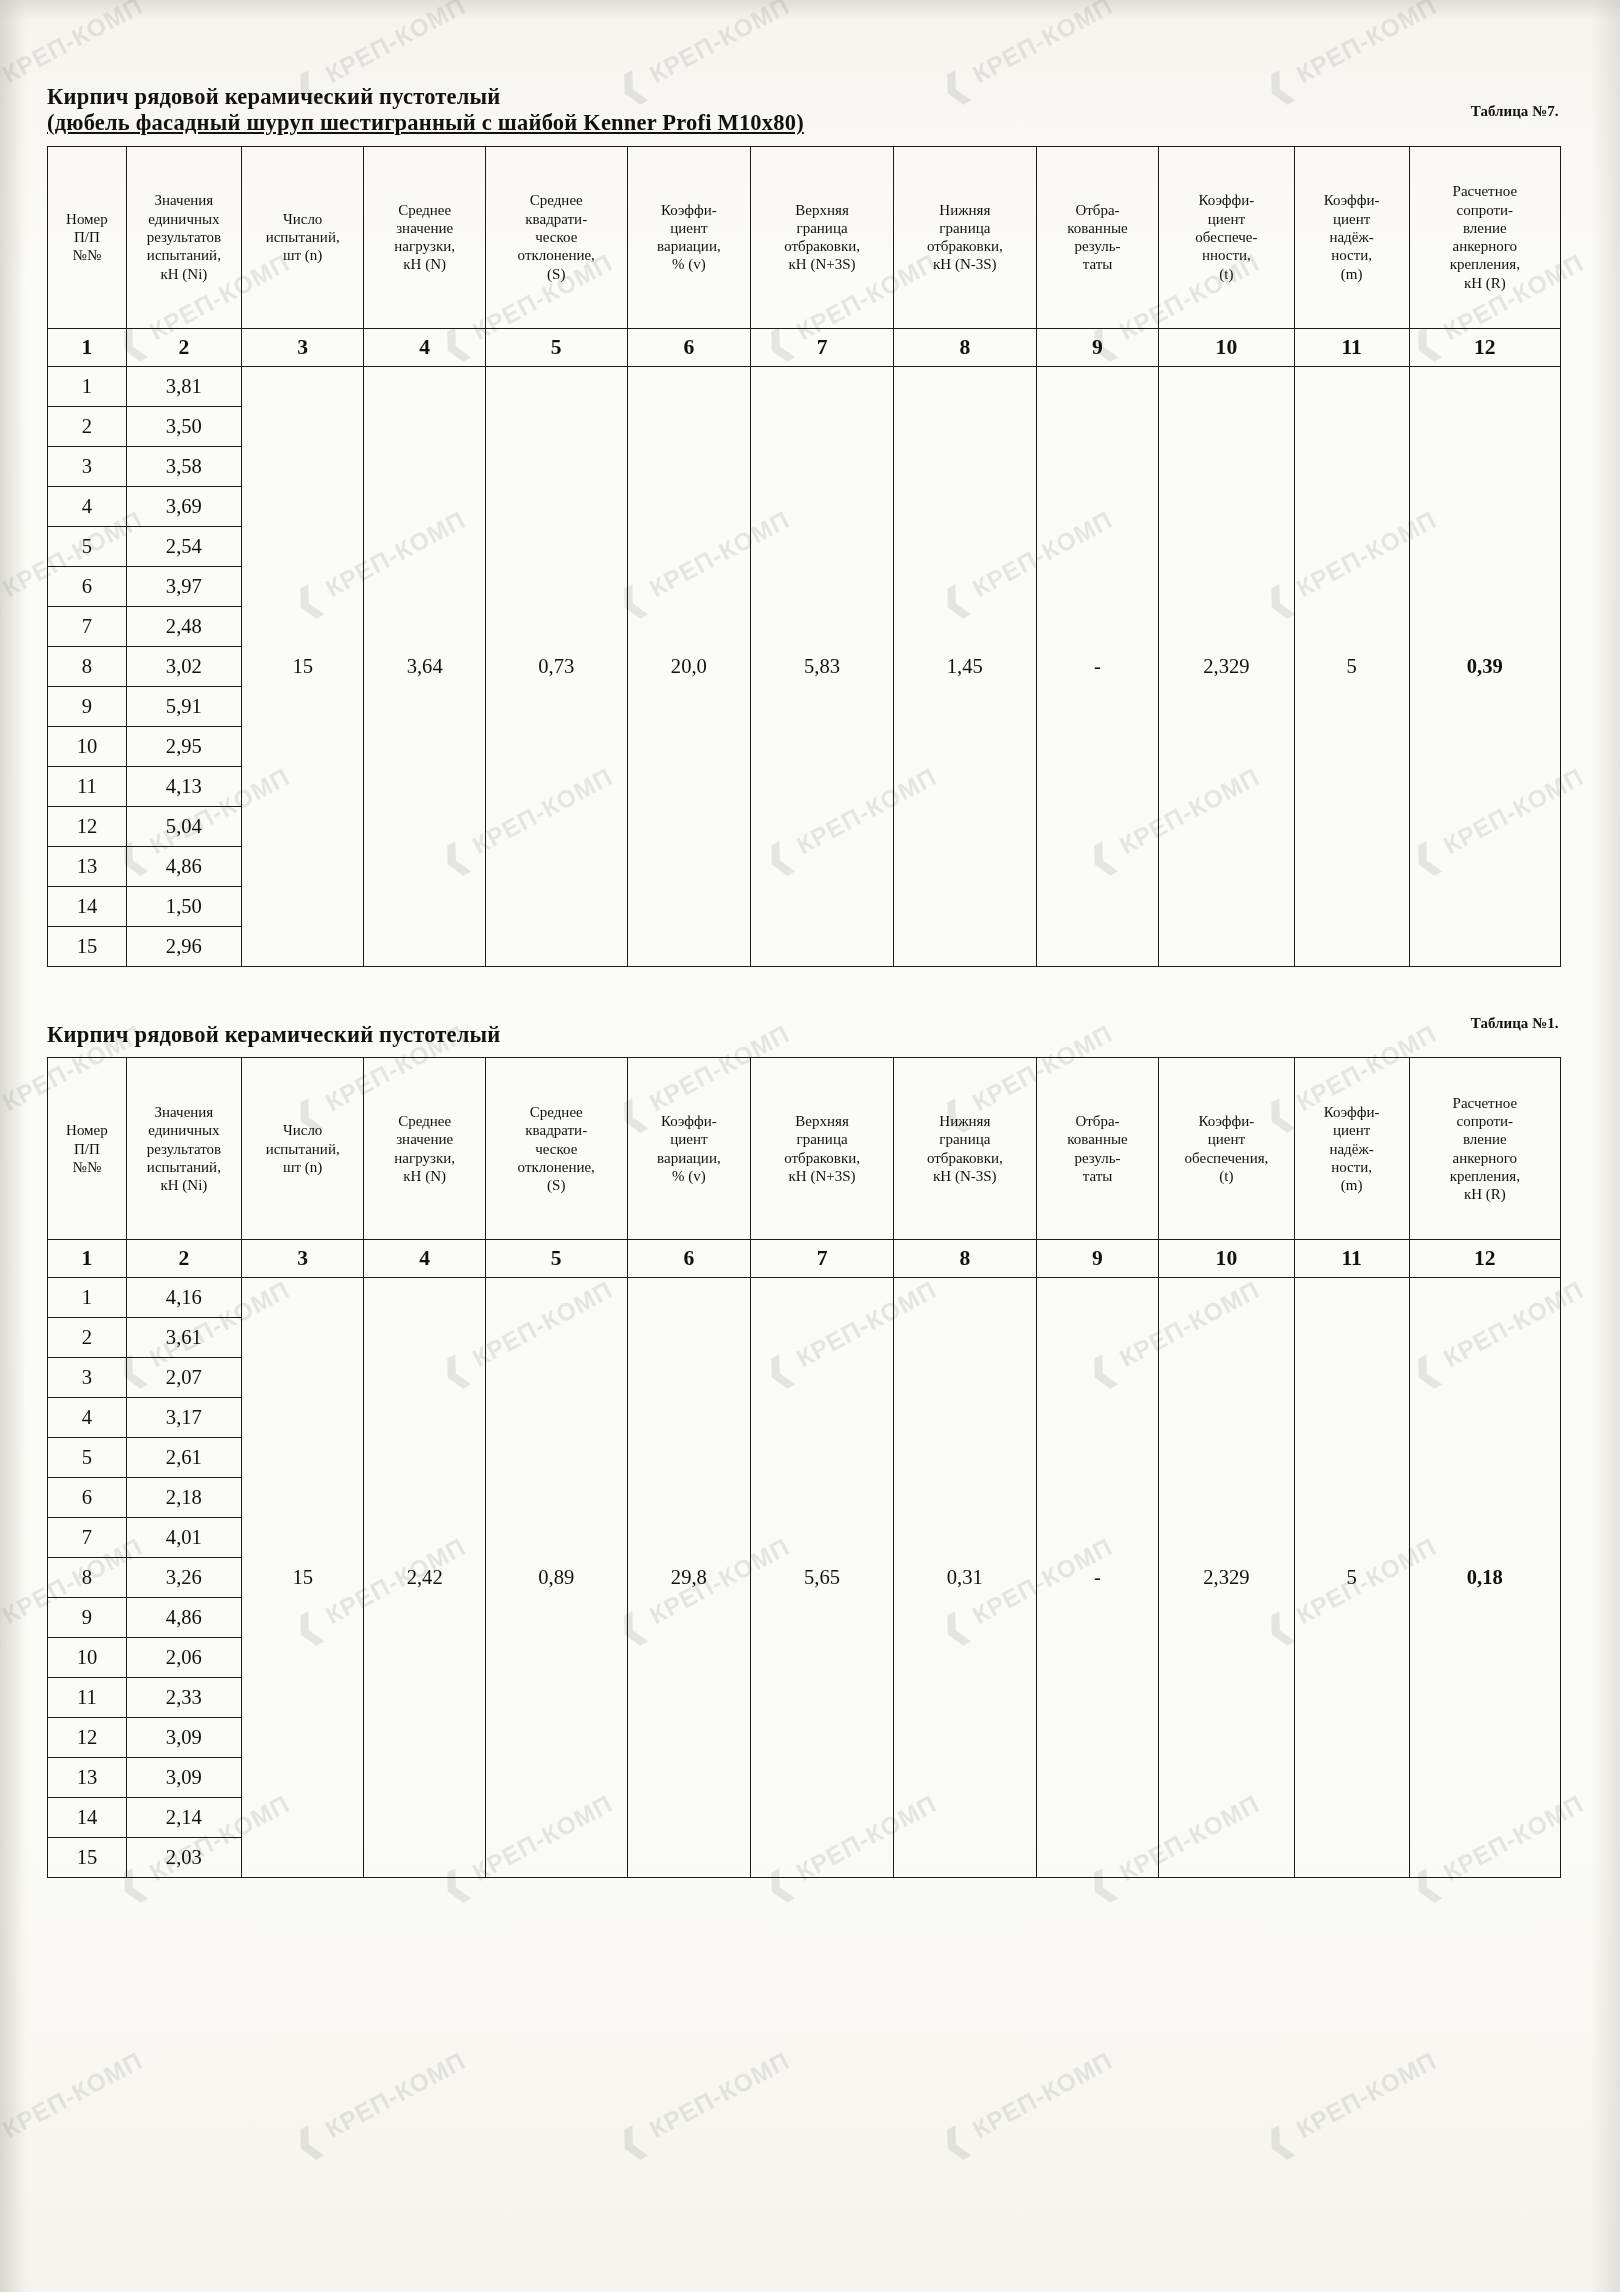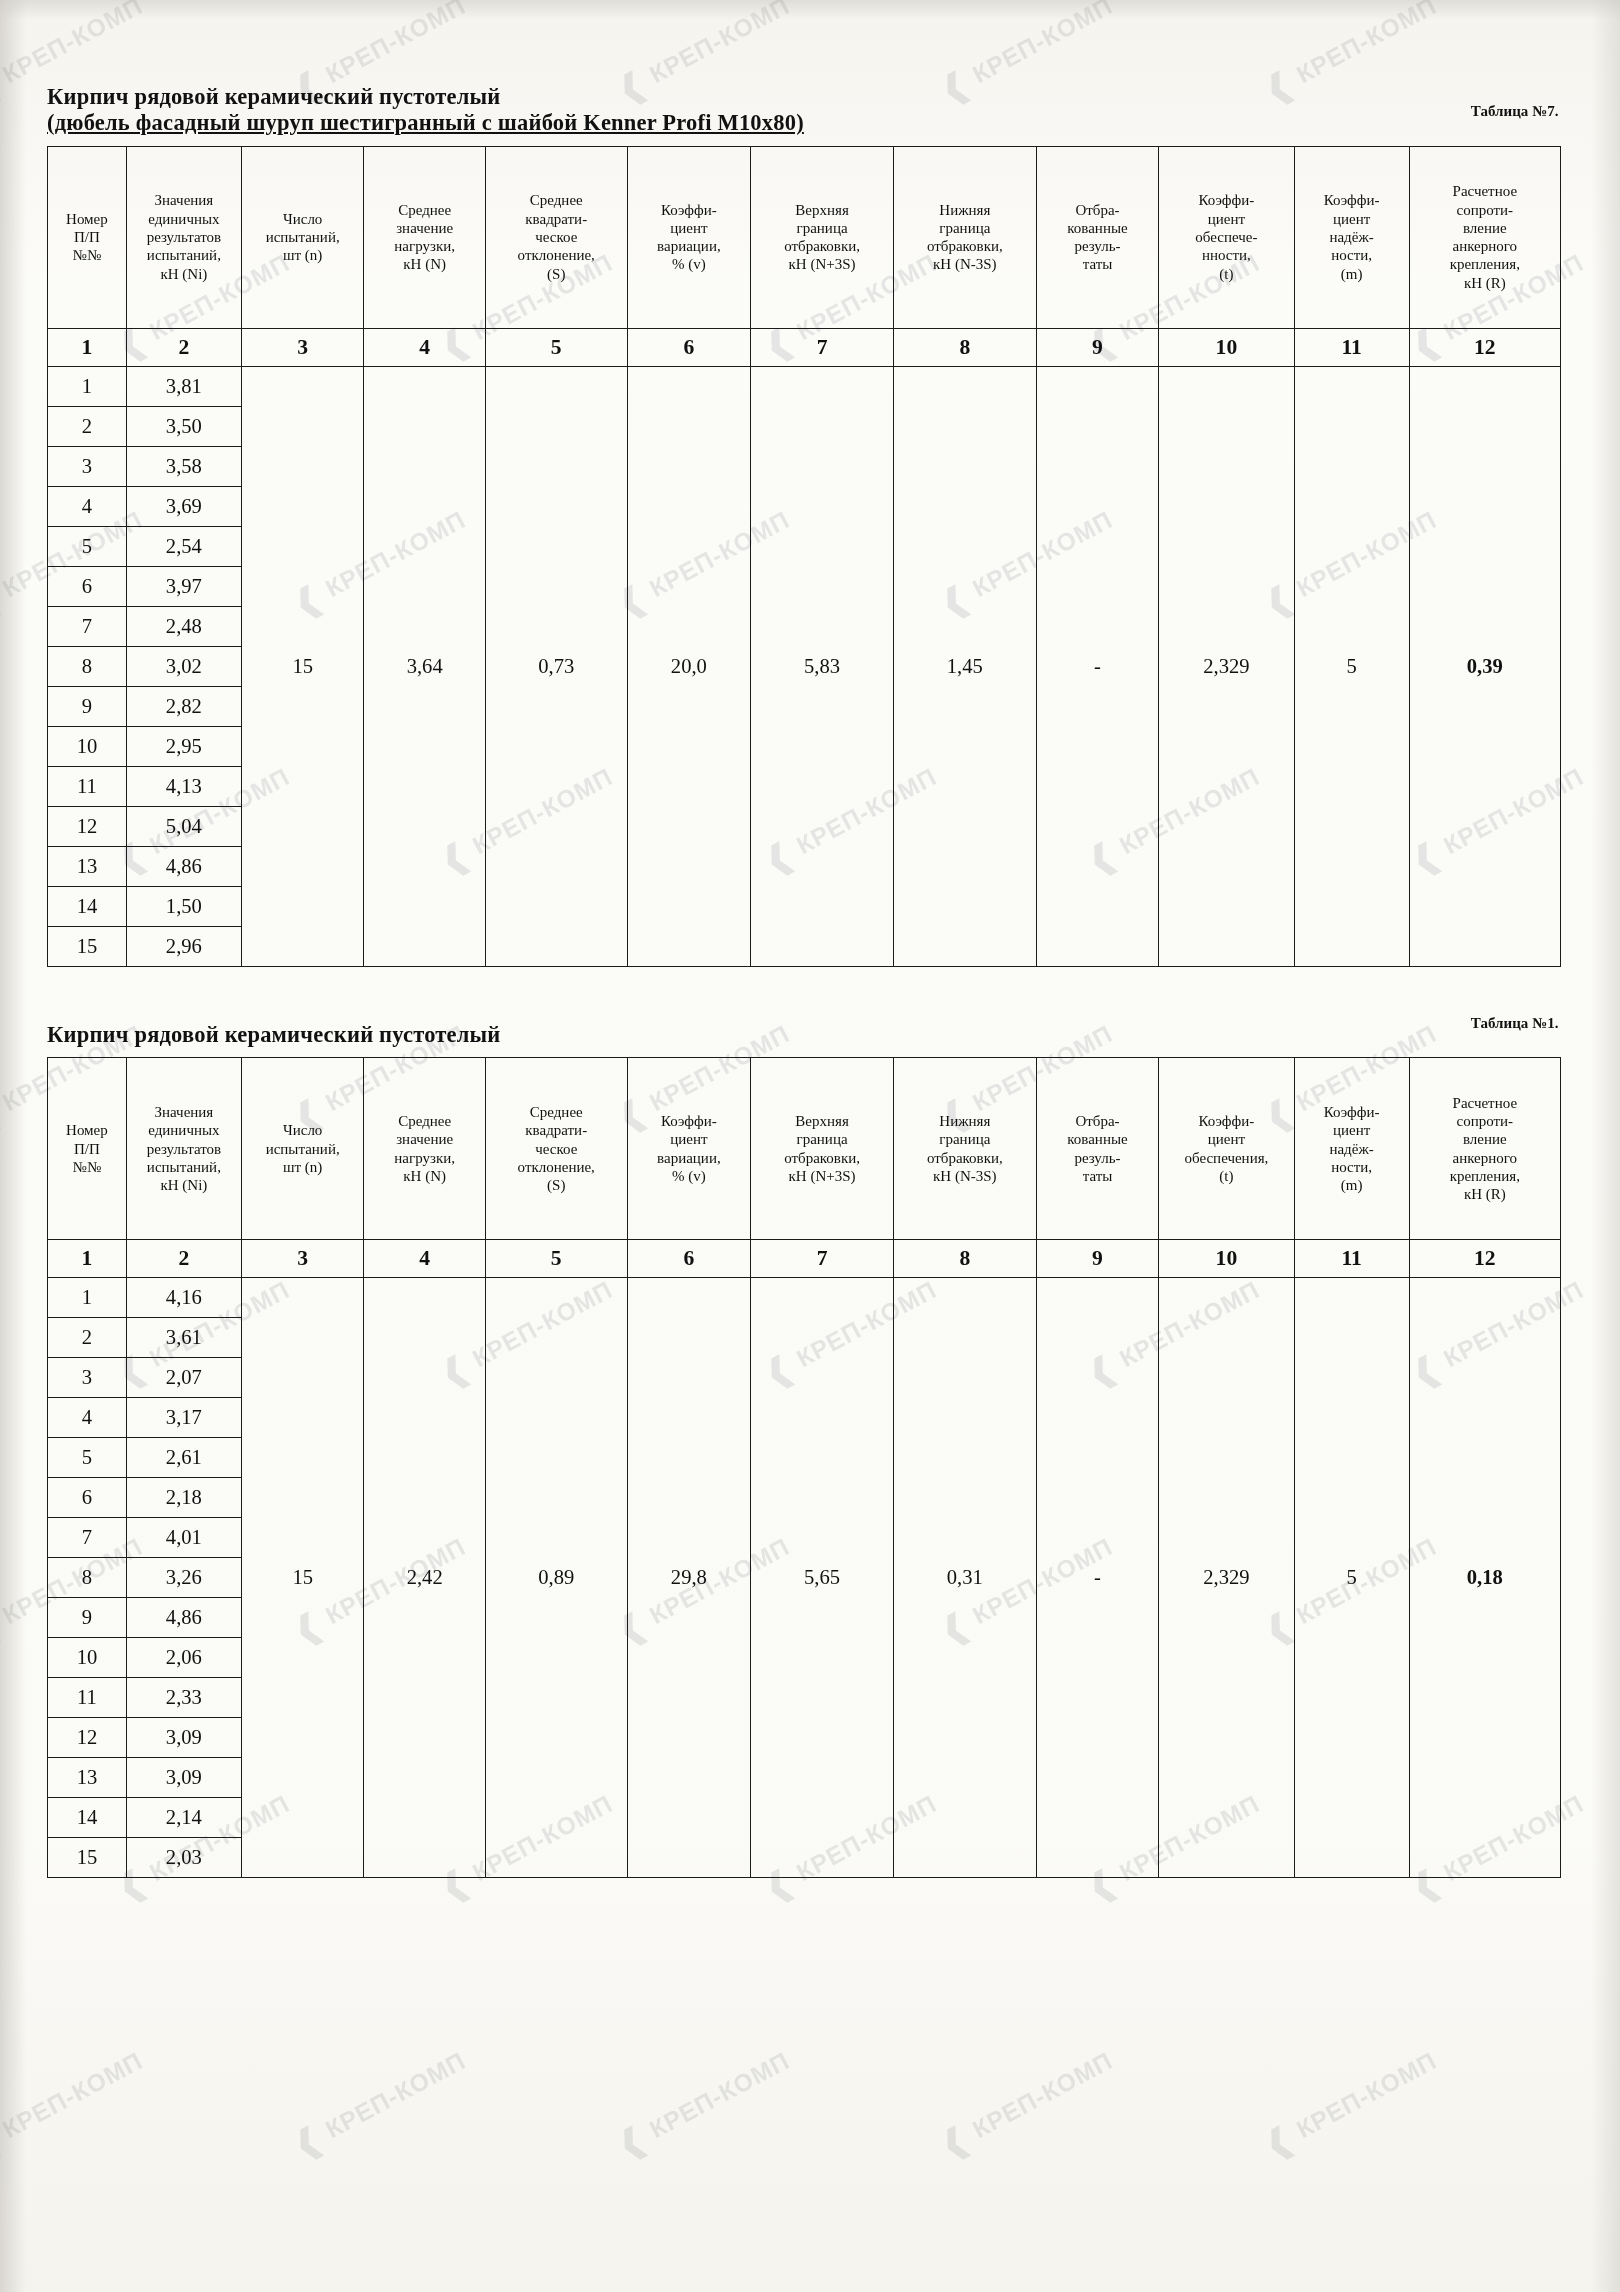--- a/index.html
+++ b/index.html
@@ -306,21 +306,21 @@
           <tr>
             <td class="idx">7</td>
             <td class="val">2,48</td>
           </tr>
           <tr>
             <td class="idx">8</td>
             <td class="val">3,02</td>
           </tr>
           <tr>
             <td class="idx">9</td>
-            <td class="val">2,82</td>
+            <td class="val">5,91</td>
           </tr>
           <tr>
             <td class="idx">10</td>
             <td class="val">2,95</td>
           </tr>
           <tr>
             <td class="idx">11</td>
             <td class="val">4,13</td>
           </tr>
           <tr>

